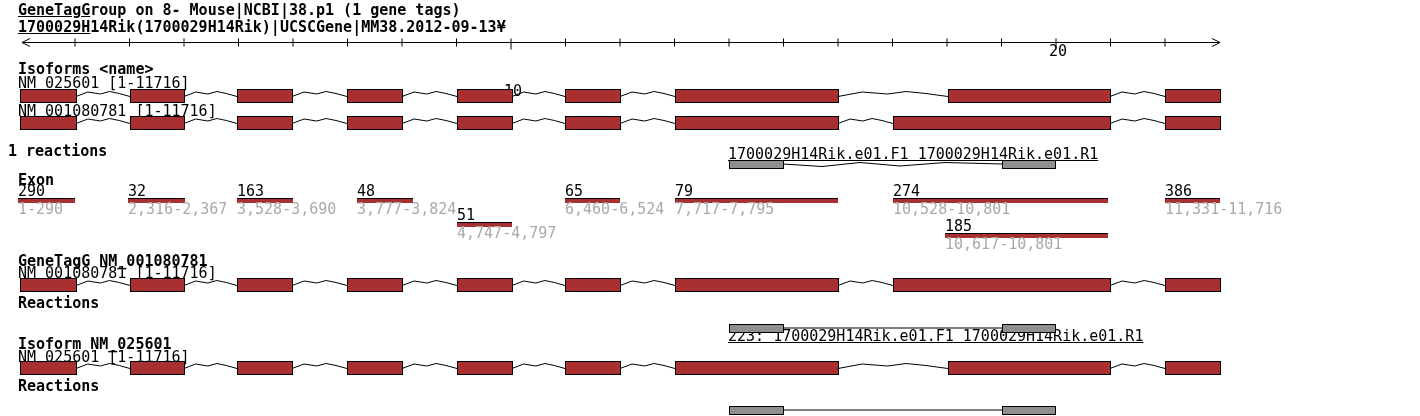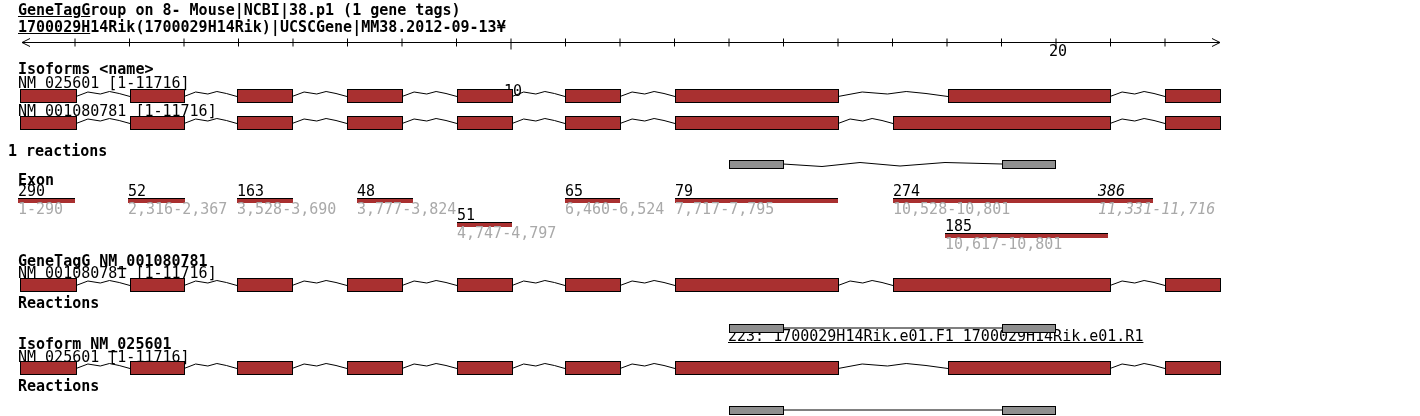--- a/index.html
+++ b/index.html
@@ -90,35 +90,36 @@
       <rect x="565.5" y="0.5" width="55" height="13" fill="#A93030" stroke="#000" stroke-width="1"></rect>
       <polyline points="620,7.5 632.1,3 644.75,5 654.1,2.5 664,4.5 675,7.5" fill="none" stroke="#000" stroke-width="1"></polyline>
       <rect x="675.5" y="0.5" width="163" height="13" fill="#A93030" stroke="#000" stroke-width="1"></rect>
       <polyline points="838,7.5 850.1,3 862.75,5 872.1,2.5 882,4.5 893,7.5" fill="none" stroke="#000" stroke-width="1"></polyline>
       <rect x="893.5" y="0.5" width="217" height="13" fill="#A93030" stroke="#000" stroke-width="1"></rect>
       <polyline points="1110,7.5 1122.1,3 1134.75,5 1144.1,2.5 1154,4.5 1165,7.5" fill="none" stroke="#000" stroke-width="1"></polyline>
       <rect x="1165.5" y="0.5" width="55" height="13" fill="#A93030" stroke="#000" stroke-width="1"></rect>
     </svg>
 
   <div class="t b" style="left:8px;top:137px;margin-top:9px;">1 reactions</div>
+  <div class="t ul" style="left:728px;top:149px;">1700029H14Rik.e01.F1 1700029H14Rik.e01.R1</div>
   <svg id="rxn0" style="top:158px;" width="1420" height="14">
       <polyline points="783,6 822,8.5 860,4.5 900,8 945,4.5 1002,6" fill="none" stroke="#000" stroke-width="1"></polyline>
       <rect x="729.5" y="2.5" width="54" height="8" fill="#8F8F8F" stroke="#000" stroke-width="1"></rect>
       <rect x="1002.5" y="2.5" width="53" height="8" fill="#8F8F8F" stroke="#000" stroke-width="1"></rect>
     </svg>
 
   <div class="t b" style="left:18px;top:175px;">Exon</div>
   <div id="exon-entries">
       <div class="exon-entry" style="left: 18px; top: 186px; width: 57px;">
         <div class="exon-len">290</div>
         <div class="exon-bar"></div>
         <div class="exon-range">1-290</div>
       </div>
       <div class="exon-entry" style="left: 128px; top: 186px; width: 57px;">
-        <div class="exon-len">52</div>
+        <div class="exon-len">32</div>
         <div class="exon-bar"></div>
         <div class="exon-range">2,316-2,367</div>
       </div>
       <div class="exon-entry" style="left: 237px; top: 186px; width: 56px;">
         <div class="exon-len">163</div>
         <div class="exon-bar"></div>
         <div class="exon-range">3,528-3,690</div>
       </div>
       <div class="exon-entry" style="left: 357px; top: 186px; width: 56px; text-decoration: underline;">
         <div class="exon-len">48</div>
@@ -138,21 +139,21 @@
       <div class="exon-entry" style="left: 675px; top: 186px; width: 163px;">
         <div class="exon-len">79</div>
         <div class="exon-bar"></div>
         <div class="exon-range">7,717-7,795</div>
       </div>
       <div class="exon-entry" style="left: 893px; top: 186px; width: 215px;">
         <div class="exon-len">274</div>
         <div class="exon-bar"></div>
         <div class="exon-range">10,528-10,801</div>
       </div>
-      <div class="exon-entry" style="left: 1098px; top: 186px; width: 55px; font-style: italic;">
+      <div class="exon-entry" style="left: 1165px; top: 186px; width: 55px;">
         <div class="exon-len">386</div>
         <div class="exon-bar"></div>
         <div class="exon-range">11,331-11,716</div>
       </div>
       <div class="exon-entry" style="left: 945px; top: 221px; width: 163px;">
         <div class="exon-len">185</div>
         <div class="exon-bar"></div>
         <div class="exon-range">10,617-10,801</div>
       </div>
     </div>

